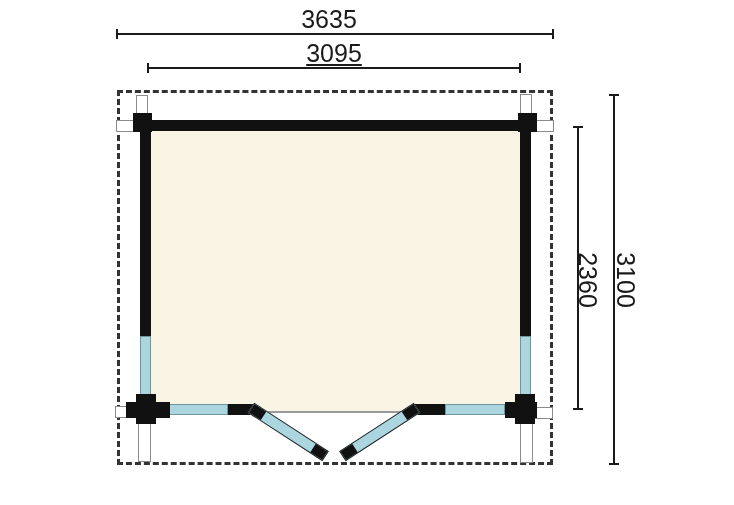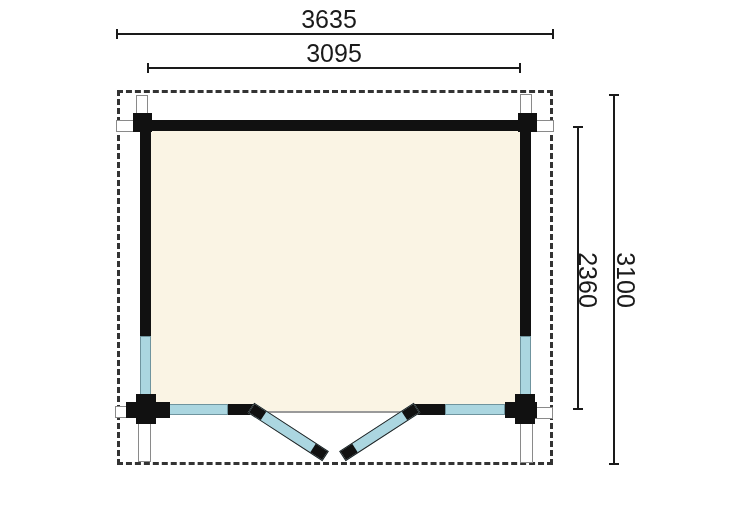--- a/index.html
+++ b/index.html
@@ -88,21 +88,21 @@
     <div class="end"></div>
     <div class="glass"></div>
     <div class="end"></div>
   </div>
 
   <div class="abs dimlabel" style="left:111px;top:6px;width:436px;height:26px;">3635</div>
   <div class="abs dimline" style="left:117px;top:33px;width:436px;height:1.5px;"></div>
   <div class="abs dimtick" style="left:116px;top:29px;width:1.5px;height:10px;"></div>
   <div class="abs dimtick" style="left:552px;top:29px;width:1.5px;height:10px;"></div>
 
-  <div class="abs dimlabel" style="left:148px;top:40px;width:372px;height:26px;">3095</div>
+  <div class="abs dimlabel" style="left:148px;top:40px;width:372px;height:26px;text-decoration:underline;">3095</div>
   <div class="abs dimline" style="left:148px;top:67px;width:372px;height:1.5px;"></div>
   <div class="abs dimtick" style="left:147px;top:63px;width:1.5px;height:10px;"></div>
   <div class="abs dimtick" style="left:519px;top:63px;width:1.5px;height:10px;"></div>
 
   <div class="abs dimline" style="left:577px;top:127px;width:1.5px;height:282px;"></div>
   <div class="abs dimtick" style="left:573px;top:126px;width:10px;height:1.5px;"></div>
   <div class="abs dimtick" style="left:573px;top:408px;width:10px;height:1.5px;"></div>
   <div class="abs dimlabel rot90" style="left:528px;top:267px;width:120px;height:26px;">2360</div>
 
   <div class="abs dimline" style="left:613px;top:95px;width:1.5px;height:369px;"></div>

